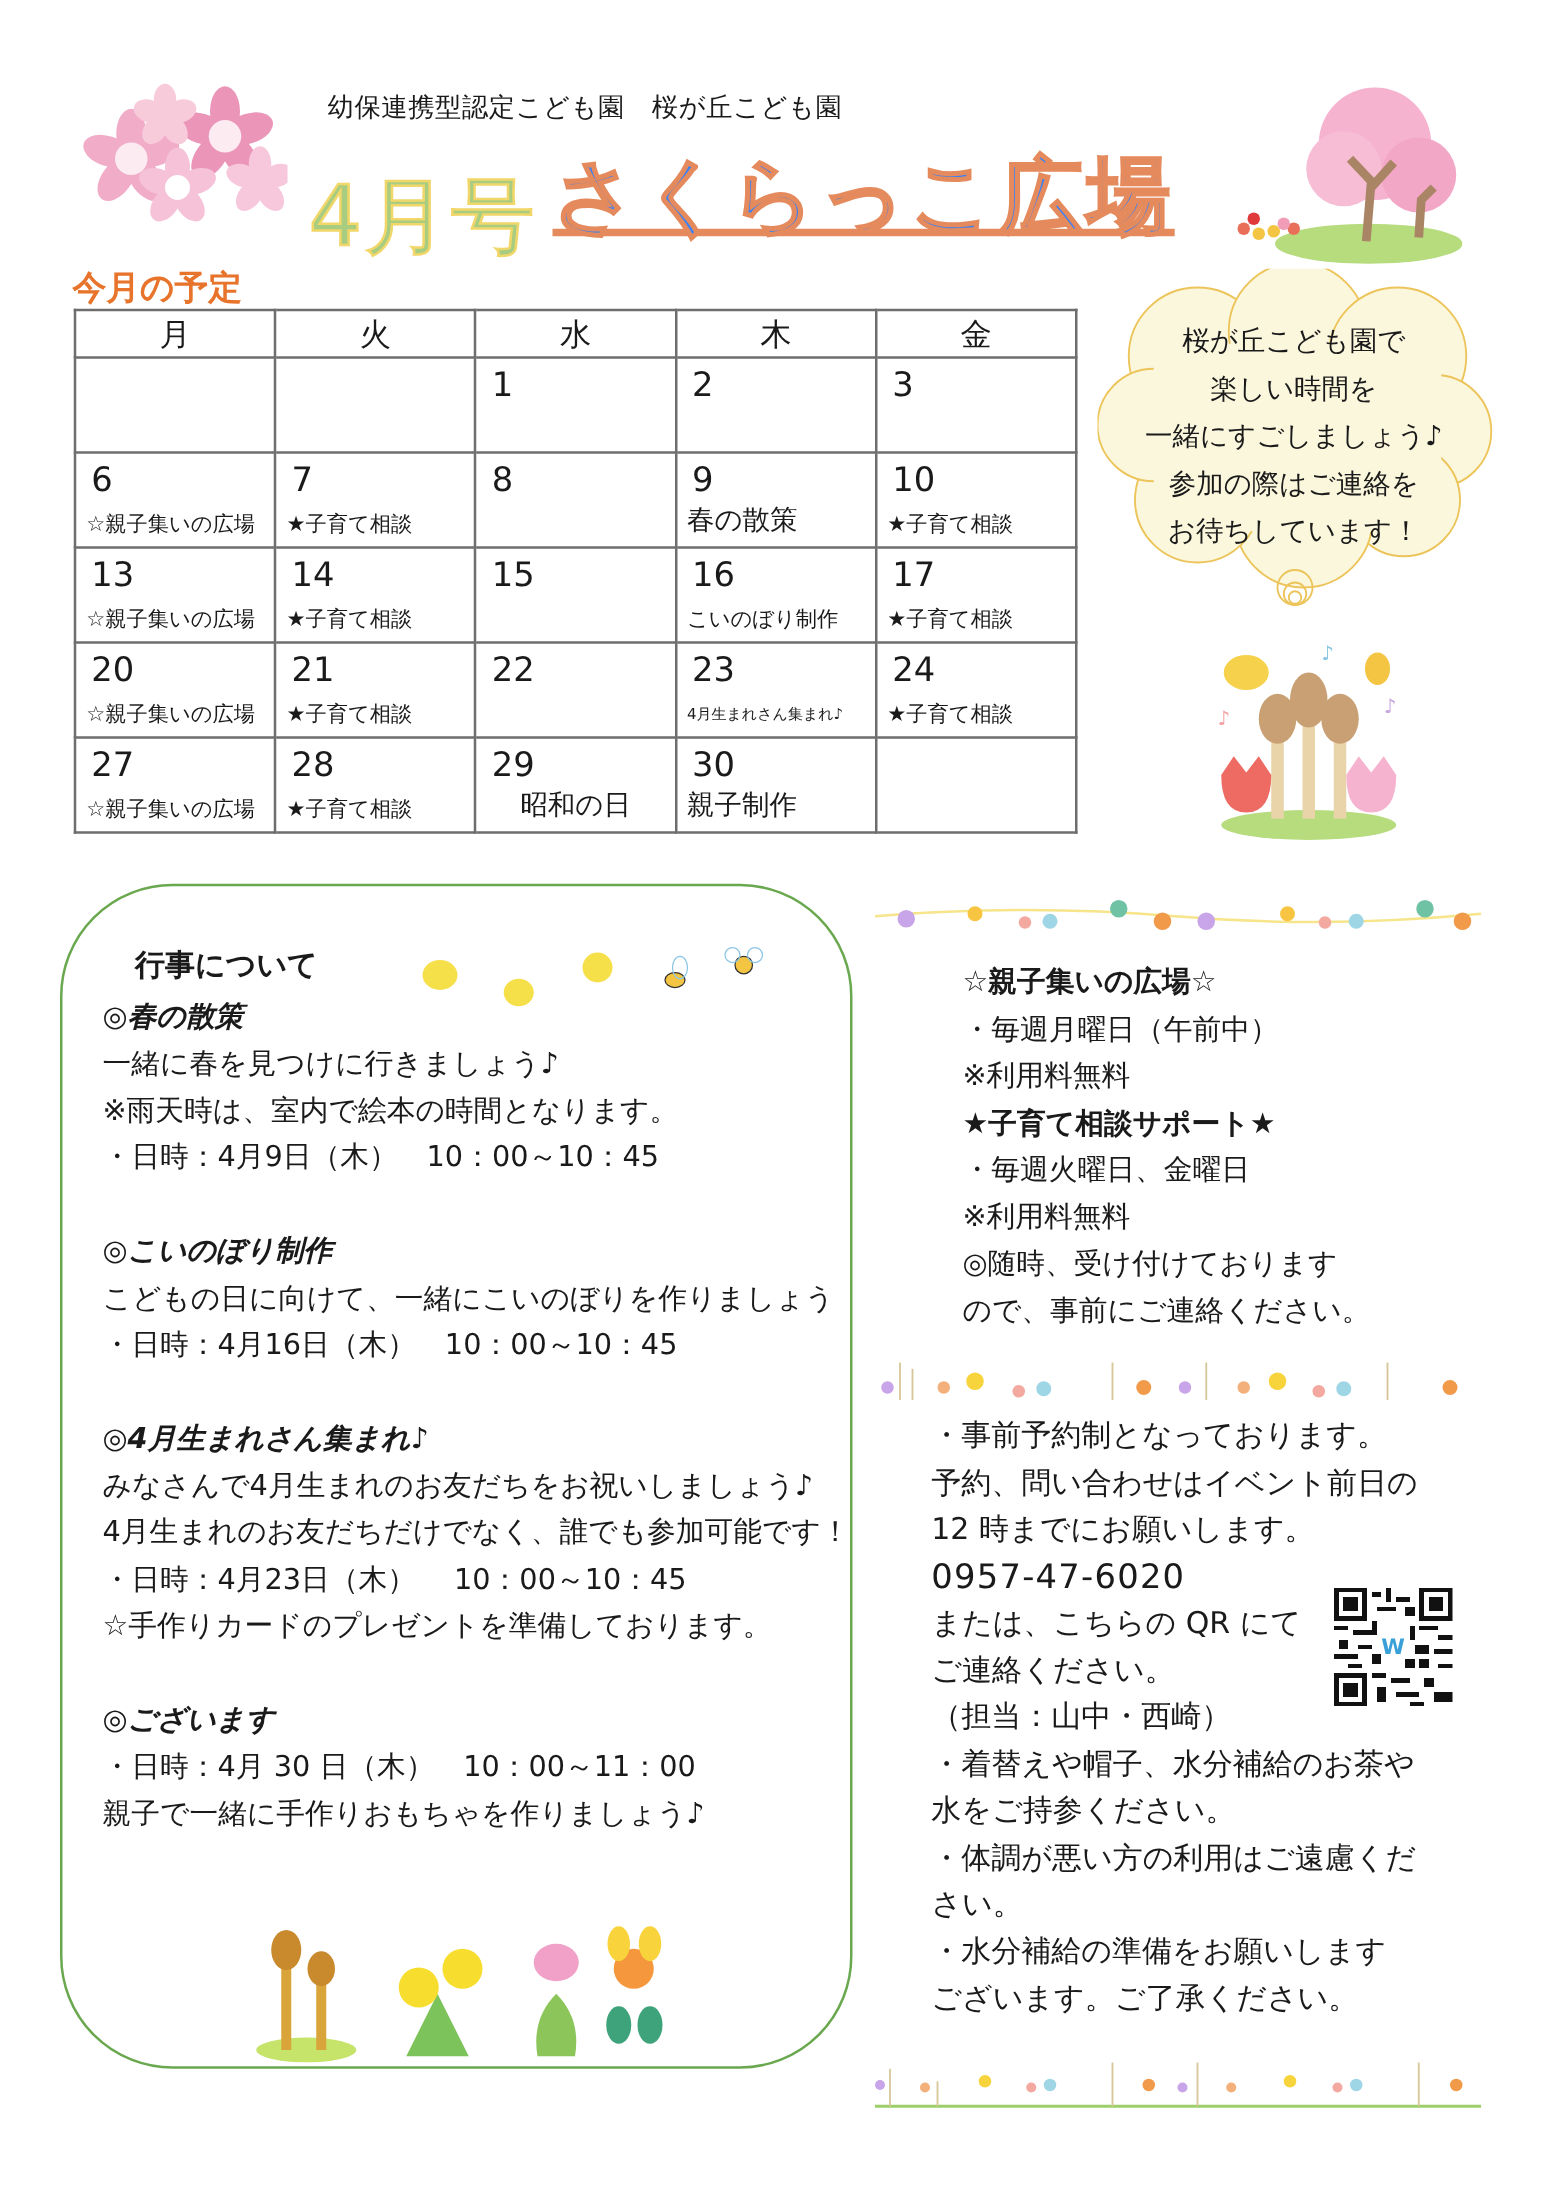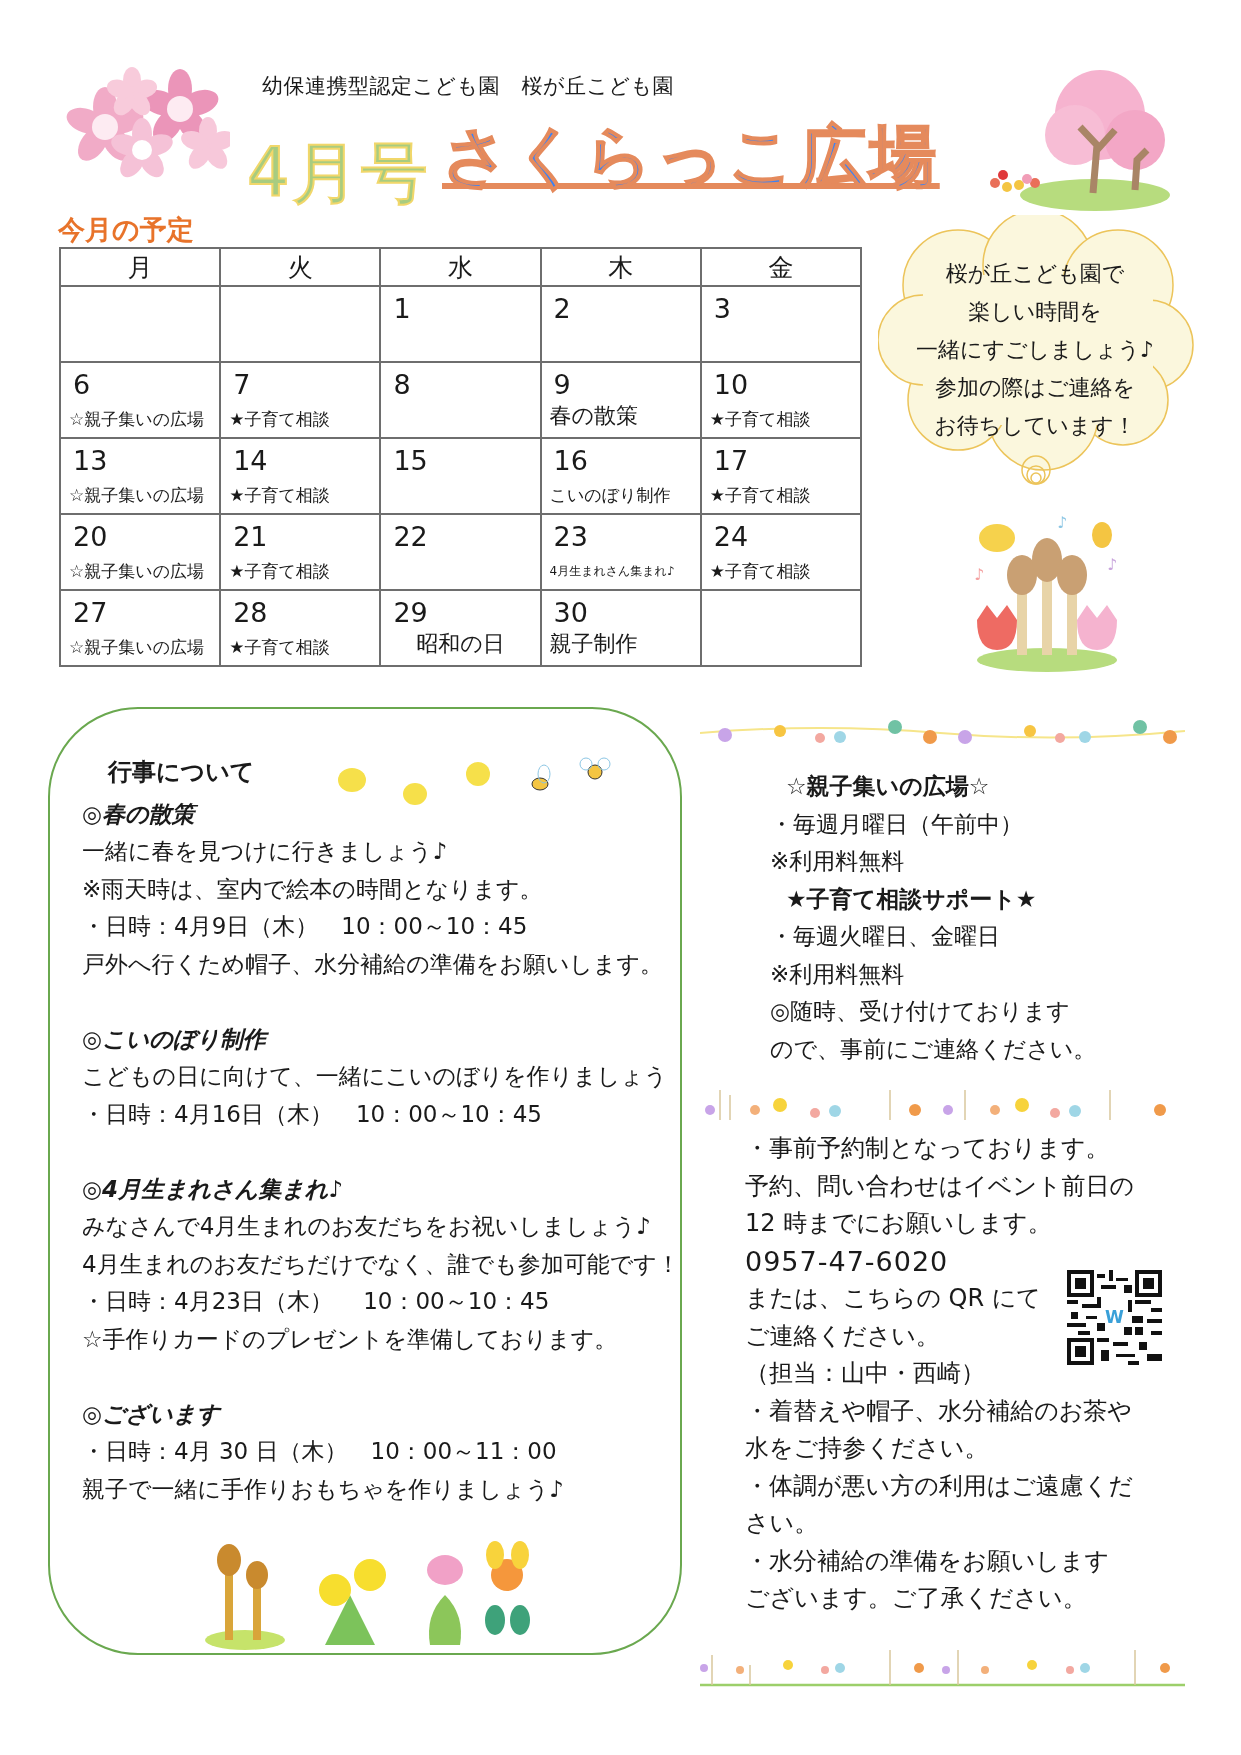--- a/index.html
+++ b/index.html
@@ -34,21 +34,21 @@
   .gbox{left:48px;top:707px;width:634px;height:948px;border:2.5px solid #6aa84f;border-radius:90px;box-sizing:border-box;}
   .events{left:82px;top:758px;width:600px;font-size:23px;line-height:37.5px;}
   .events .h{font-weight:bold;font-style:italic;}
   .events .gap{height:37.5px;}
   .events-heading{left:108px;top:756px;font-size:24px;font-weight:bold;}
   .bugs{left:330px;top:752px;width:300px;height:70px;}
   .flowers{left:195px;top:1535px;width:400px;height:115px;}
   
   .strip{left:700px;width:485px;height:40px;}
   .rinfo1{left:770px;top:768px;font-size:23px;line-height:37.5px;}
-  .rinfo1 .h{font-weight:bold;margin-left:16px;}
+  .rinfo1 .h{font-weight:bold;}
   .rinfo2{left:745px;top:1130px;font-size:24px;line-height:37.5px;}
   .qr{left:1067px;top:1270px;width:95px;height:95px;}
 </style>
 </head>
 <body>
 
 <svg class="abs sakura" viewBox="0 0 170 115">
   <g opacity="0.9">
     <g transform="translate(45,62)">
         <g fill="#f0a3c2">
@@ -306,21 +306,20 @@
       <ellipse cx="274" cy="12" rx="6" ry="6"></ellipse>
     </g>
 </svg>
 
 <div class="abs events">
   <div style="height:37.5px"></div>
   <div class="h">◎春の散策</div>
   <div>一緒に春を見つけに行きましょう♪</div>
   <div>※雨天時は、室内で絵本の時間となります。</div>
   <div>・日時：4月9日（木）　10：00～10：45</div>
-  <div>戸外へ行くため帽子、水分補給の準備をお願いします。</div>
   <div class="gap"></div>
   <div class="h">◎こいのぼり制作</div>
   <div>こどもの日に向けて、一緒にこいのぼりを作りましょう</div>
   <div>・日時：4月16日（木）　10：00～10：45</div>
   <div class="gap"></div>
   <div class="h">◎4月生まれさん集まれ♪</div>
   <div>みなさんで4月生まれのお友だちをお祝いしましょう♪</div>
   <div>4月生まれのお友だちだけでなく、誰でも参加可能です！</div>
   <div>・日時：4月23日（木）　 10：00～10：45</div>
   <div>☆手作りカードのプレゼントを準備しております。</div>

